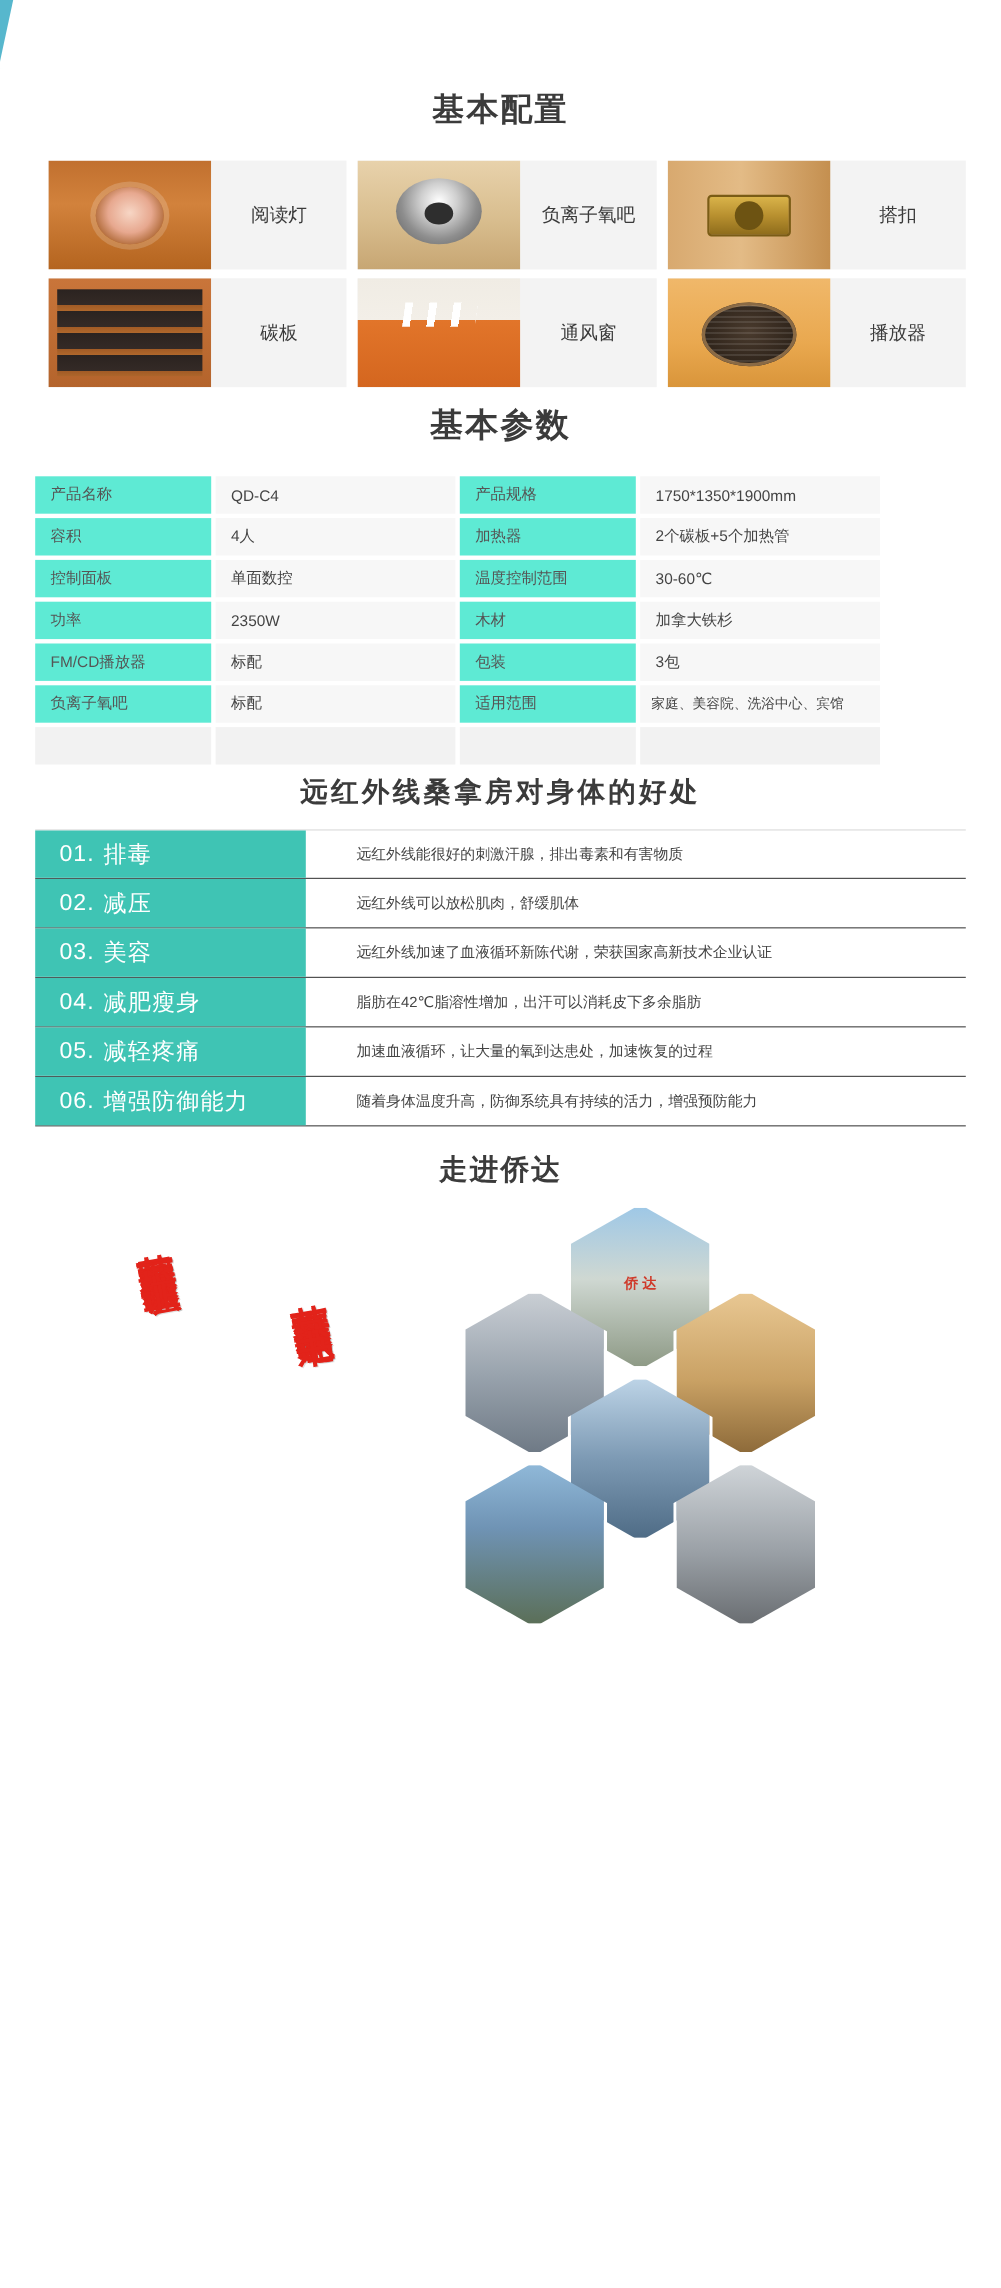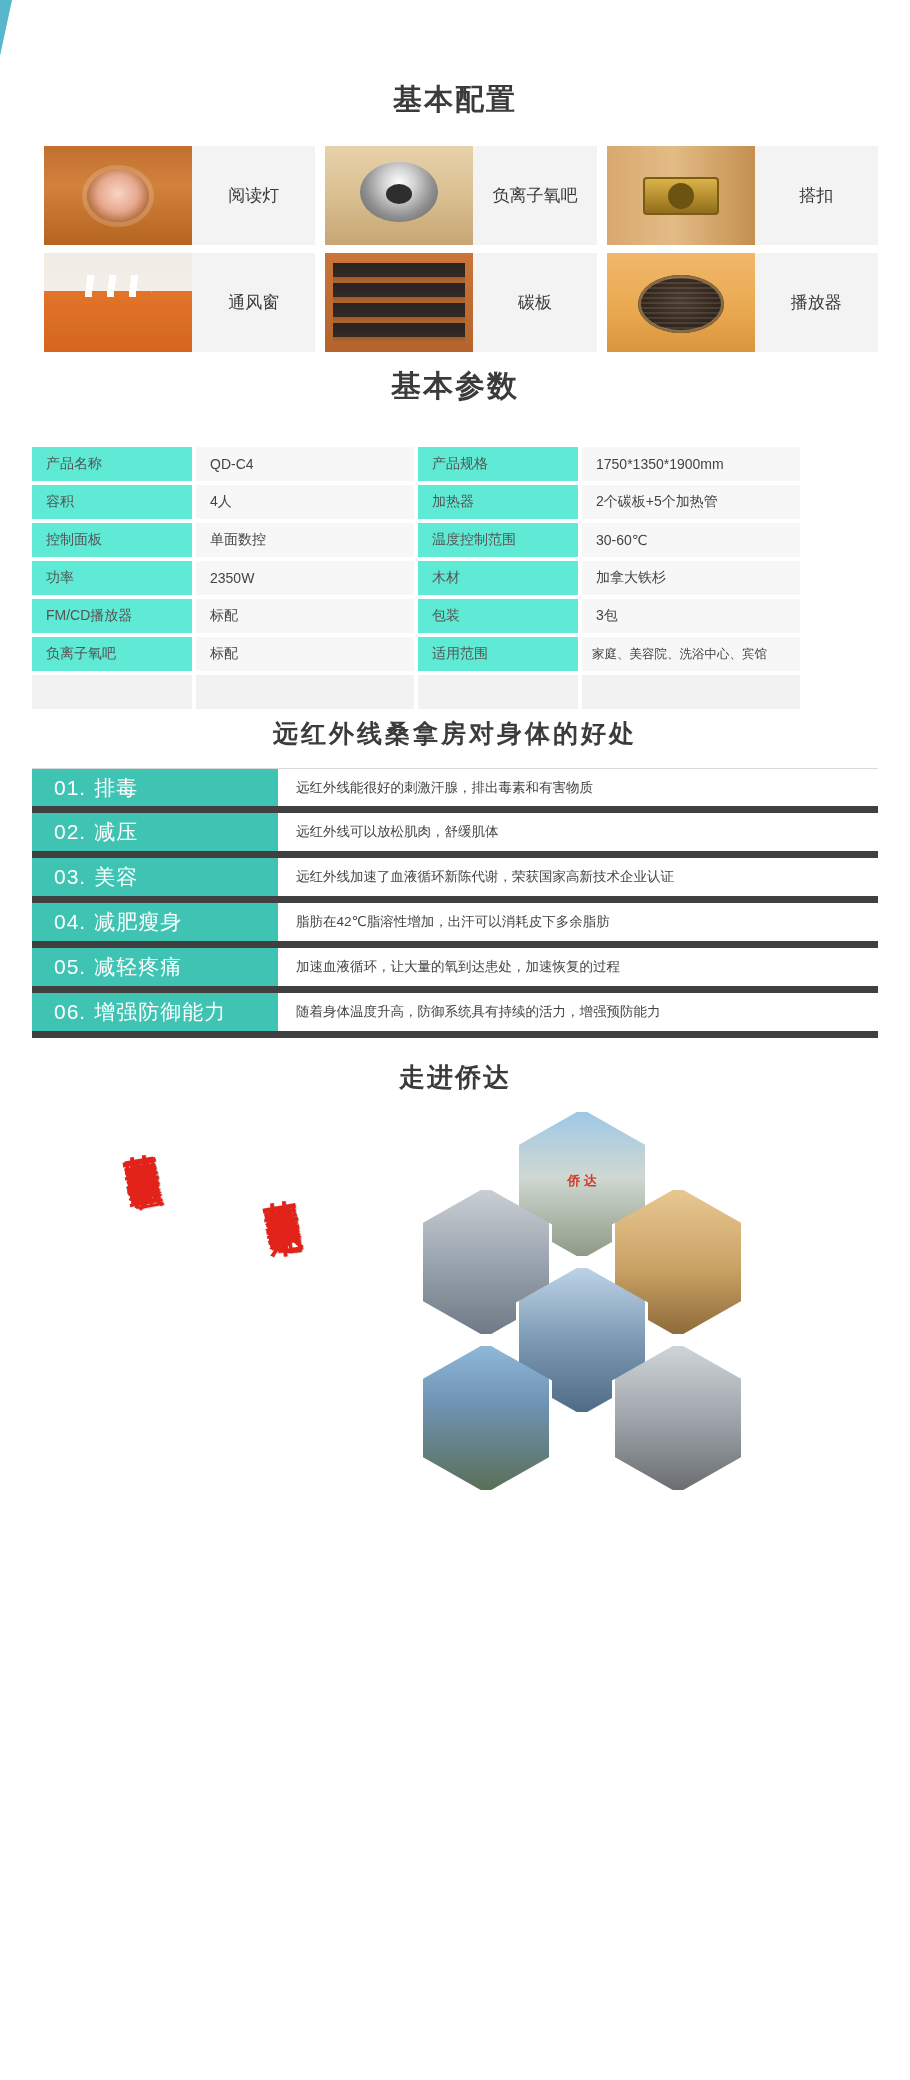--- a/index.html
+++ b/index.html
@@ -30,21 +30,21 @@
 
   
   .sec-title {
     text-align: center;
     font-size: 29px;
     font-weight: bold;
     color: #3b3b3b;
     letter-spacing: 2px;
   }
   .sec-title.t1 { margin-top: 18px; margin-bottom: 26px; }
-  .sec-title.t2 { margin-top: 14px; margin-bottom: 40px; font-size: 30px; font-family: Liberation Mono, monospace; }
+  .sec-title.t2 { margin-top: 14px; margin-bottom: 26px; font-size: 30px; font-family: Liberation Mono, monospace; }
   .sec-title.t3 { margin-top: 8px; margin-bottom: 18px; font-size: 25px; letter-spacing: 3px;}
   .sec-title.t4 { margin-top: 22px; margin-bottom: 14px; font-size: 26px; letter-spacing: 2px;}
 
   
   .config {
     width: 846px; margin: 0 auto;
     display: grid;
     grid-template-columns: repeat(3, 1fr);
     gap: 8px 10px;
     padding-left: 12px;
@@ -152,40 +152,41 @@
   }
   .pc.key { color: #555; }
   .pc.val { background: #f7f7f7; }
   .pc.small { font-size: 12.5px; padding: 0 10px; }
   .pc.blank { background: #f2f2f2; }
 
   
   .benefits { width: 846px; margin: 0 auto; }
   .ben-row {
     display: flex; align-items: stretch;
-    border-bottom: 7px solid #404040;
+    border-bottom: 1px solid #404040;
     height: 45px;
   }
   .ben-row:first-child { border-top: 1px solid #d9d9d9; }
   .ben-left {
     width: 246px; flex: 0 0 246px;
     background: #3fc4b4;
     color: #fff;
     display: flex; align-items: center;
     padding-left: 22px;
     font-size: 21px;
     letter-spacing: 1px;
   }
   .ben-left .num { margin-right: 8px; font-family: "Liberation Sans", sans-serif; }
   .ben-right {
     flex: 1;
     display: flex; align-items: center;
     padding-left: 18px;
     font-size: 13.5px;
     color: #444;
+    margin-left: 28px;
   }
 
   
   .about-sub {
     text-align: center;
     font-size: 14px;
     color: #444;
     margin-bottom: 16px;
   }
 
@@ -255,29 +256,29 @@
       <div class="cfg-label">负离子氧吧</div>
     </div>
     <div class="cfg-cell">
       <div class="cfg-img">
           <div class="ph ph-latch"></div>
         </div>
       <div class="cfg-label">搭扣</div>
     </div>
     <div class="cfg-cell">
       <div class="cfg-img">
+          <div class="ph ph-carbon"></div>
+        </div>
+      <div class="cfg-label">碳板</div>
+    </div>
+    <div class="cfg-cell">
+      <div class="cfg-img">
           <div class="ph ph-vent"></div>
         </div>
       <div class="cfg-label">通风窗</div>
-    </div>
-    <div class="cfg-cell">
-      <div class="cfg-img">
-          <div class="ph ph-carbon"></div>
-        </div>
-      <div class="cfg-label">碳板</div>
     </div>
     <div class="cfg-cell">
       <div class="cfg-img">
           <div class="ph ph-speaker"></div>
         </div>
       <div class="cfg-label">播放器</div>
     </div>
   </div>
 
   <div class="sec-title t2">基本参数</div>

